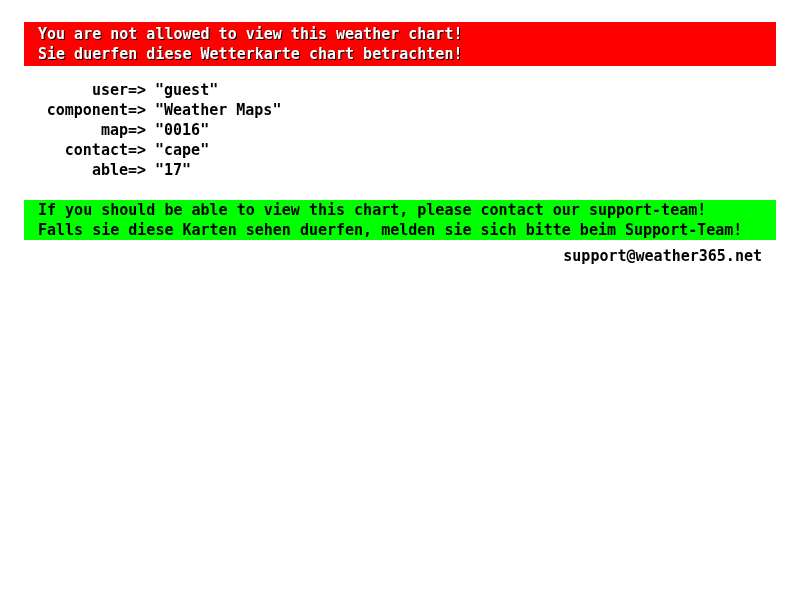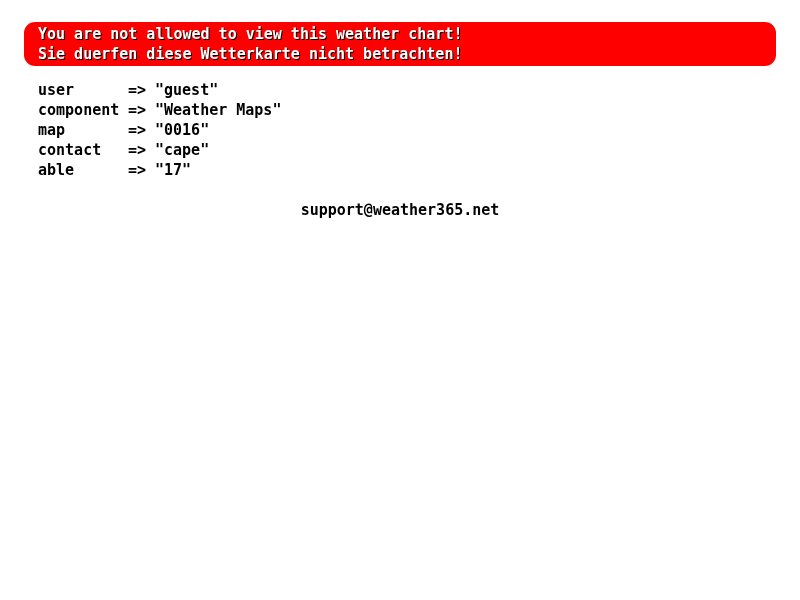--- a/index.html
+++ b/index.html
@@ -20,54 +20,55 @@
   .page {
     margin: 22px 24px 0 24px;
   }
   .banner {
     padding: 2px 14px;
   }
   .banner-error {
     background: #ff0000;
     color: #ffffff;
     text-shadow: 1px 1px 0 #000000;
-    border-radius: 11px;
   }
   .banner-info {
     background: #00ff00;
     color: #000000;
     margin-top: 20px;
     padding-top: 0;
     padding-bottom: 0;
   }
   .params {
     margin: 14px 0 0 14px;
   }
   .param-row .pkey {
     display: inline-block;
     width: 90px;
+    text-align: right;
   }
   .param-row .parrow {
     display: inline-block;
     width: 27px;
   }
   .footer {
+    margin-top: 6px;
     padding: 0 14px;
     display: flex;
-    justify-content: center;
+    justify-content: flex-end;
   }
 </style>
 </head>
 <body>
 
 <div class="page">
 
   <div class="banner banner-error" style="background: rgb(255, 0, 0); color: rgb(255, 255, 255);">
     <div>You are not allowed to view this weather chart!</div>
-    <div>Sie duerfen diese Wetterkarte nicht betrachten!</div>
+    <div>Sie duerfen diese Wetterkarte chart betrachten!</div>
   </div>
 
   <div class="params">
     <div class="param-row">
       <span class="pkey">user</span><span class="parrow">=&gt;</span><span class="pval">"guest"</span>
     </div>
     <div class="param-row">
       <span class="pkey">component</span><span class="parrow">=&gt;</span><span class="pval">"Weather Maps"</span>
     </div>
     <div class="param-row">
@@ -75,19 +76,21 @@
     </div>
     <div class="param-row">
       <span class="pkey">contact</span><span class="parrow">=&gt;</span><span class="pval">"cape"</span>
     </div>
     <div class="param-row">
       <span class="pkey">able</span><span class="parrow">=&gt;</span><span class="pval">"17"</span>
     </div>
   </div>
 
   <div class="banner banner-info" style="background: rgb(0, 255, 0); color: rgb(0, 0, 0);">
+    <div>If you should be able to view this chart, please contact our support-team!</div>
+    <div>Falls sie diese Karten sehen duerfen, melden sie sich bitte beim Support-Team!</div>
   </div>
 
   <div class="footer">
     <span>support@weather365.net</span>
   </div>
 
 </div>
 
 </body></html>

